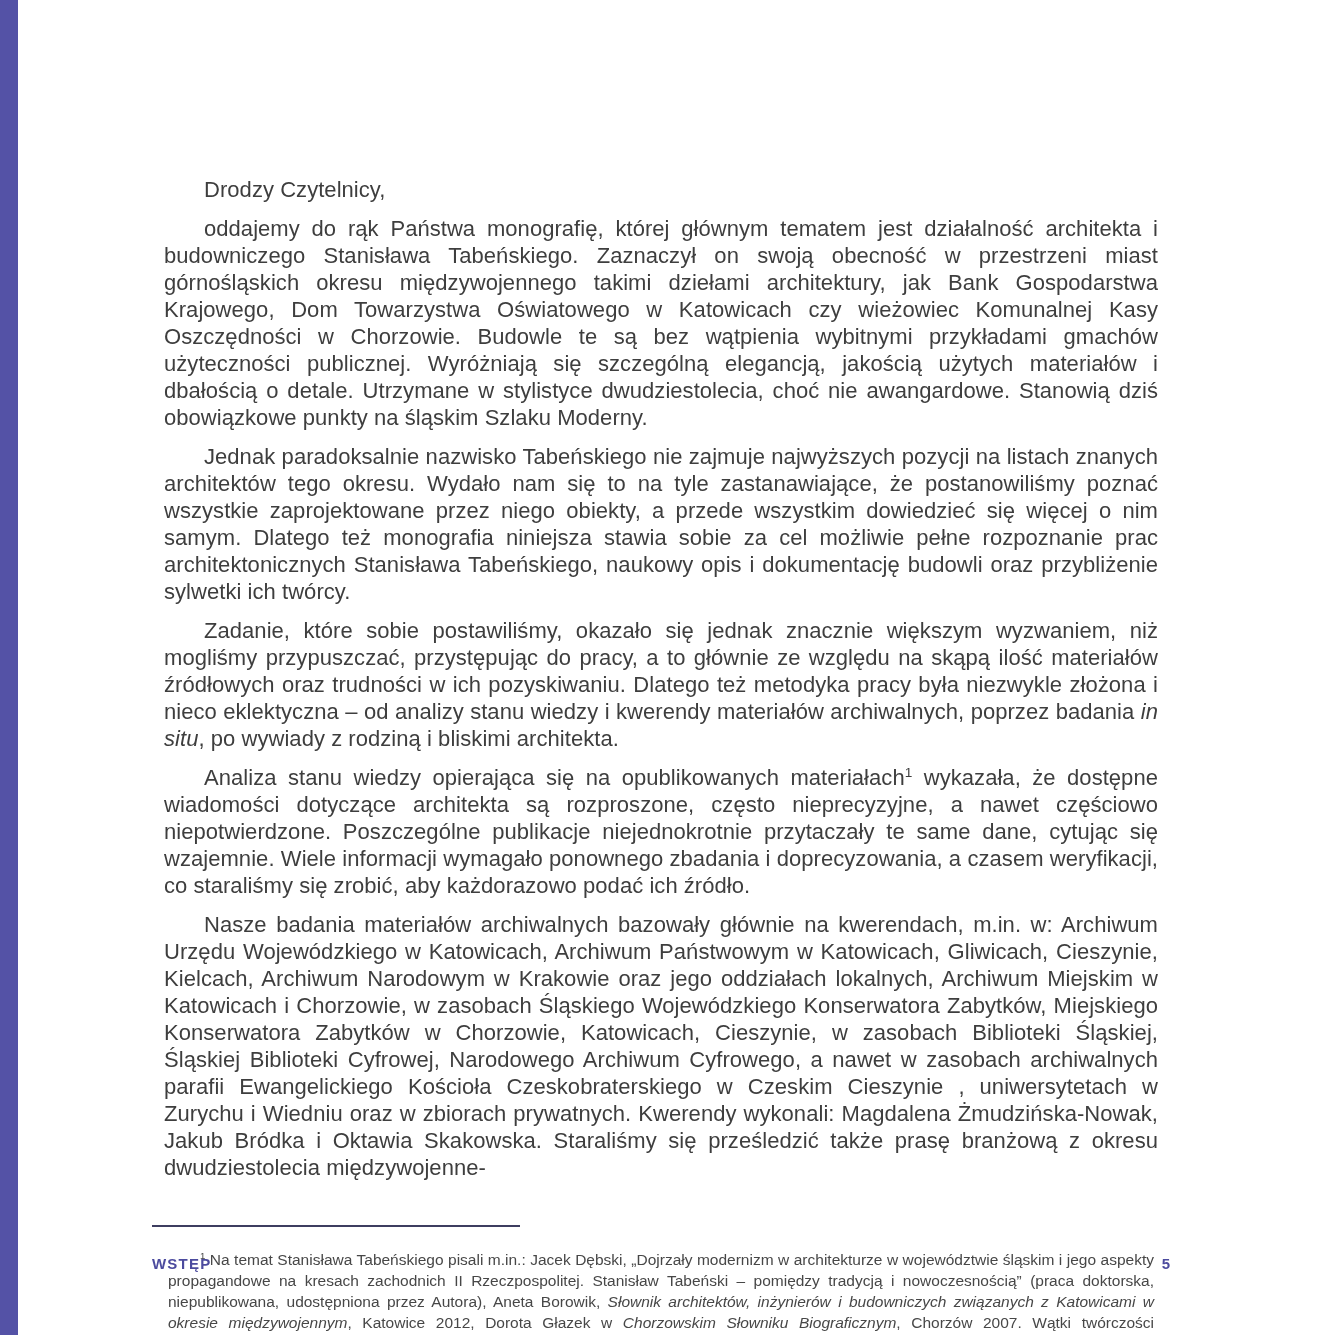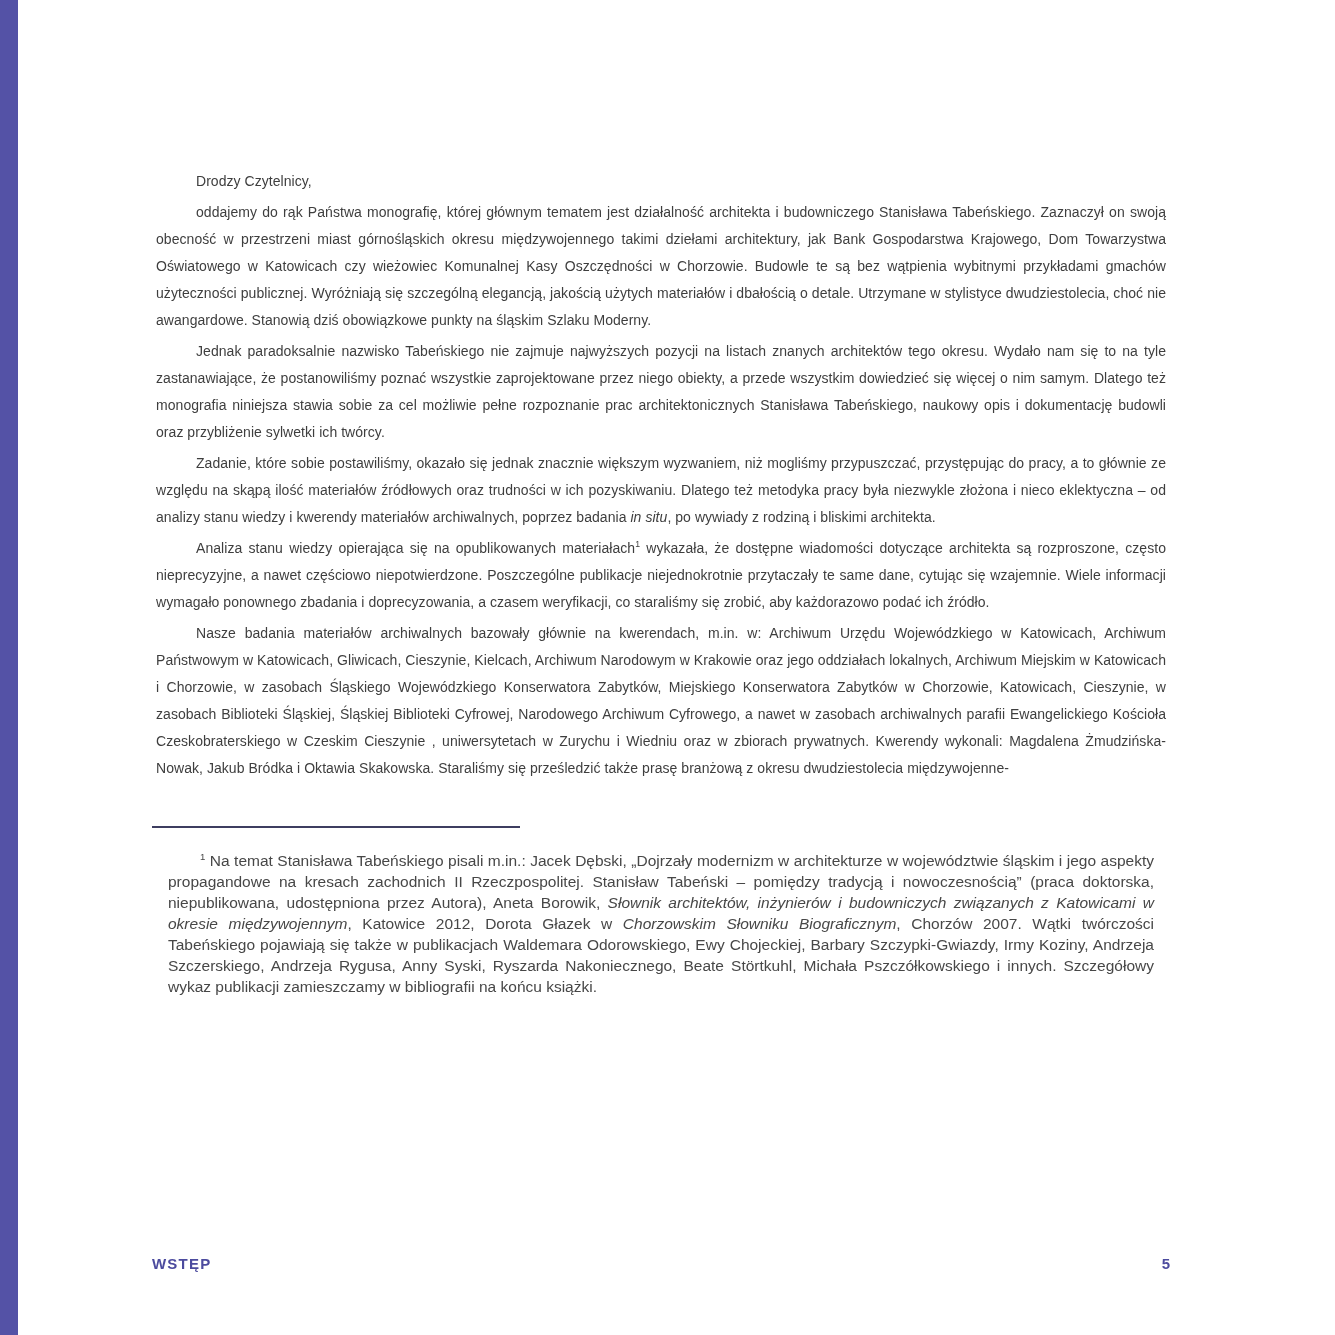--- a/index.html
+++ b/index.html
@@ -15,22 +15,22 @@
     width: 18px; height: 1335px;
     background: #5452a6;
   }
   .content {
     position: absolute;
     left: 152px; top: 164px;
     width: 1018px;
     color: #3e3e3e;
   }
   .body-par {
-    margin: 4px;
-    font-size: 14px;
+    margin: 12px;
+    font-size: 22px;
     line-height: 27px;
     text-align: justify;
     text-indent: 40px;
     letter-spacing: 0.05px;
     hyphens: auto;
   }
   .body-par em, .footnote em { font-style: italic; }
   sup {
     font-size: 0.62em;
     vertical-align: super;

